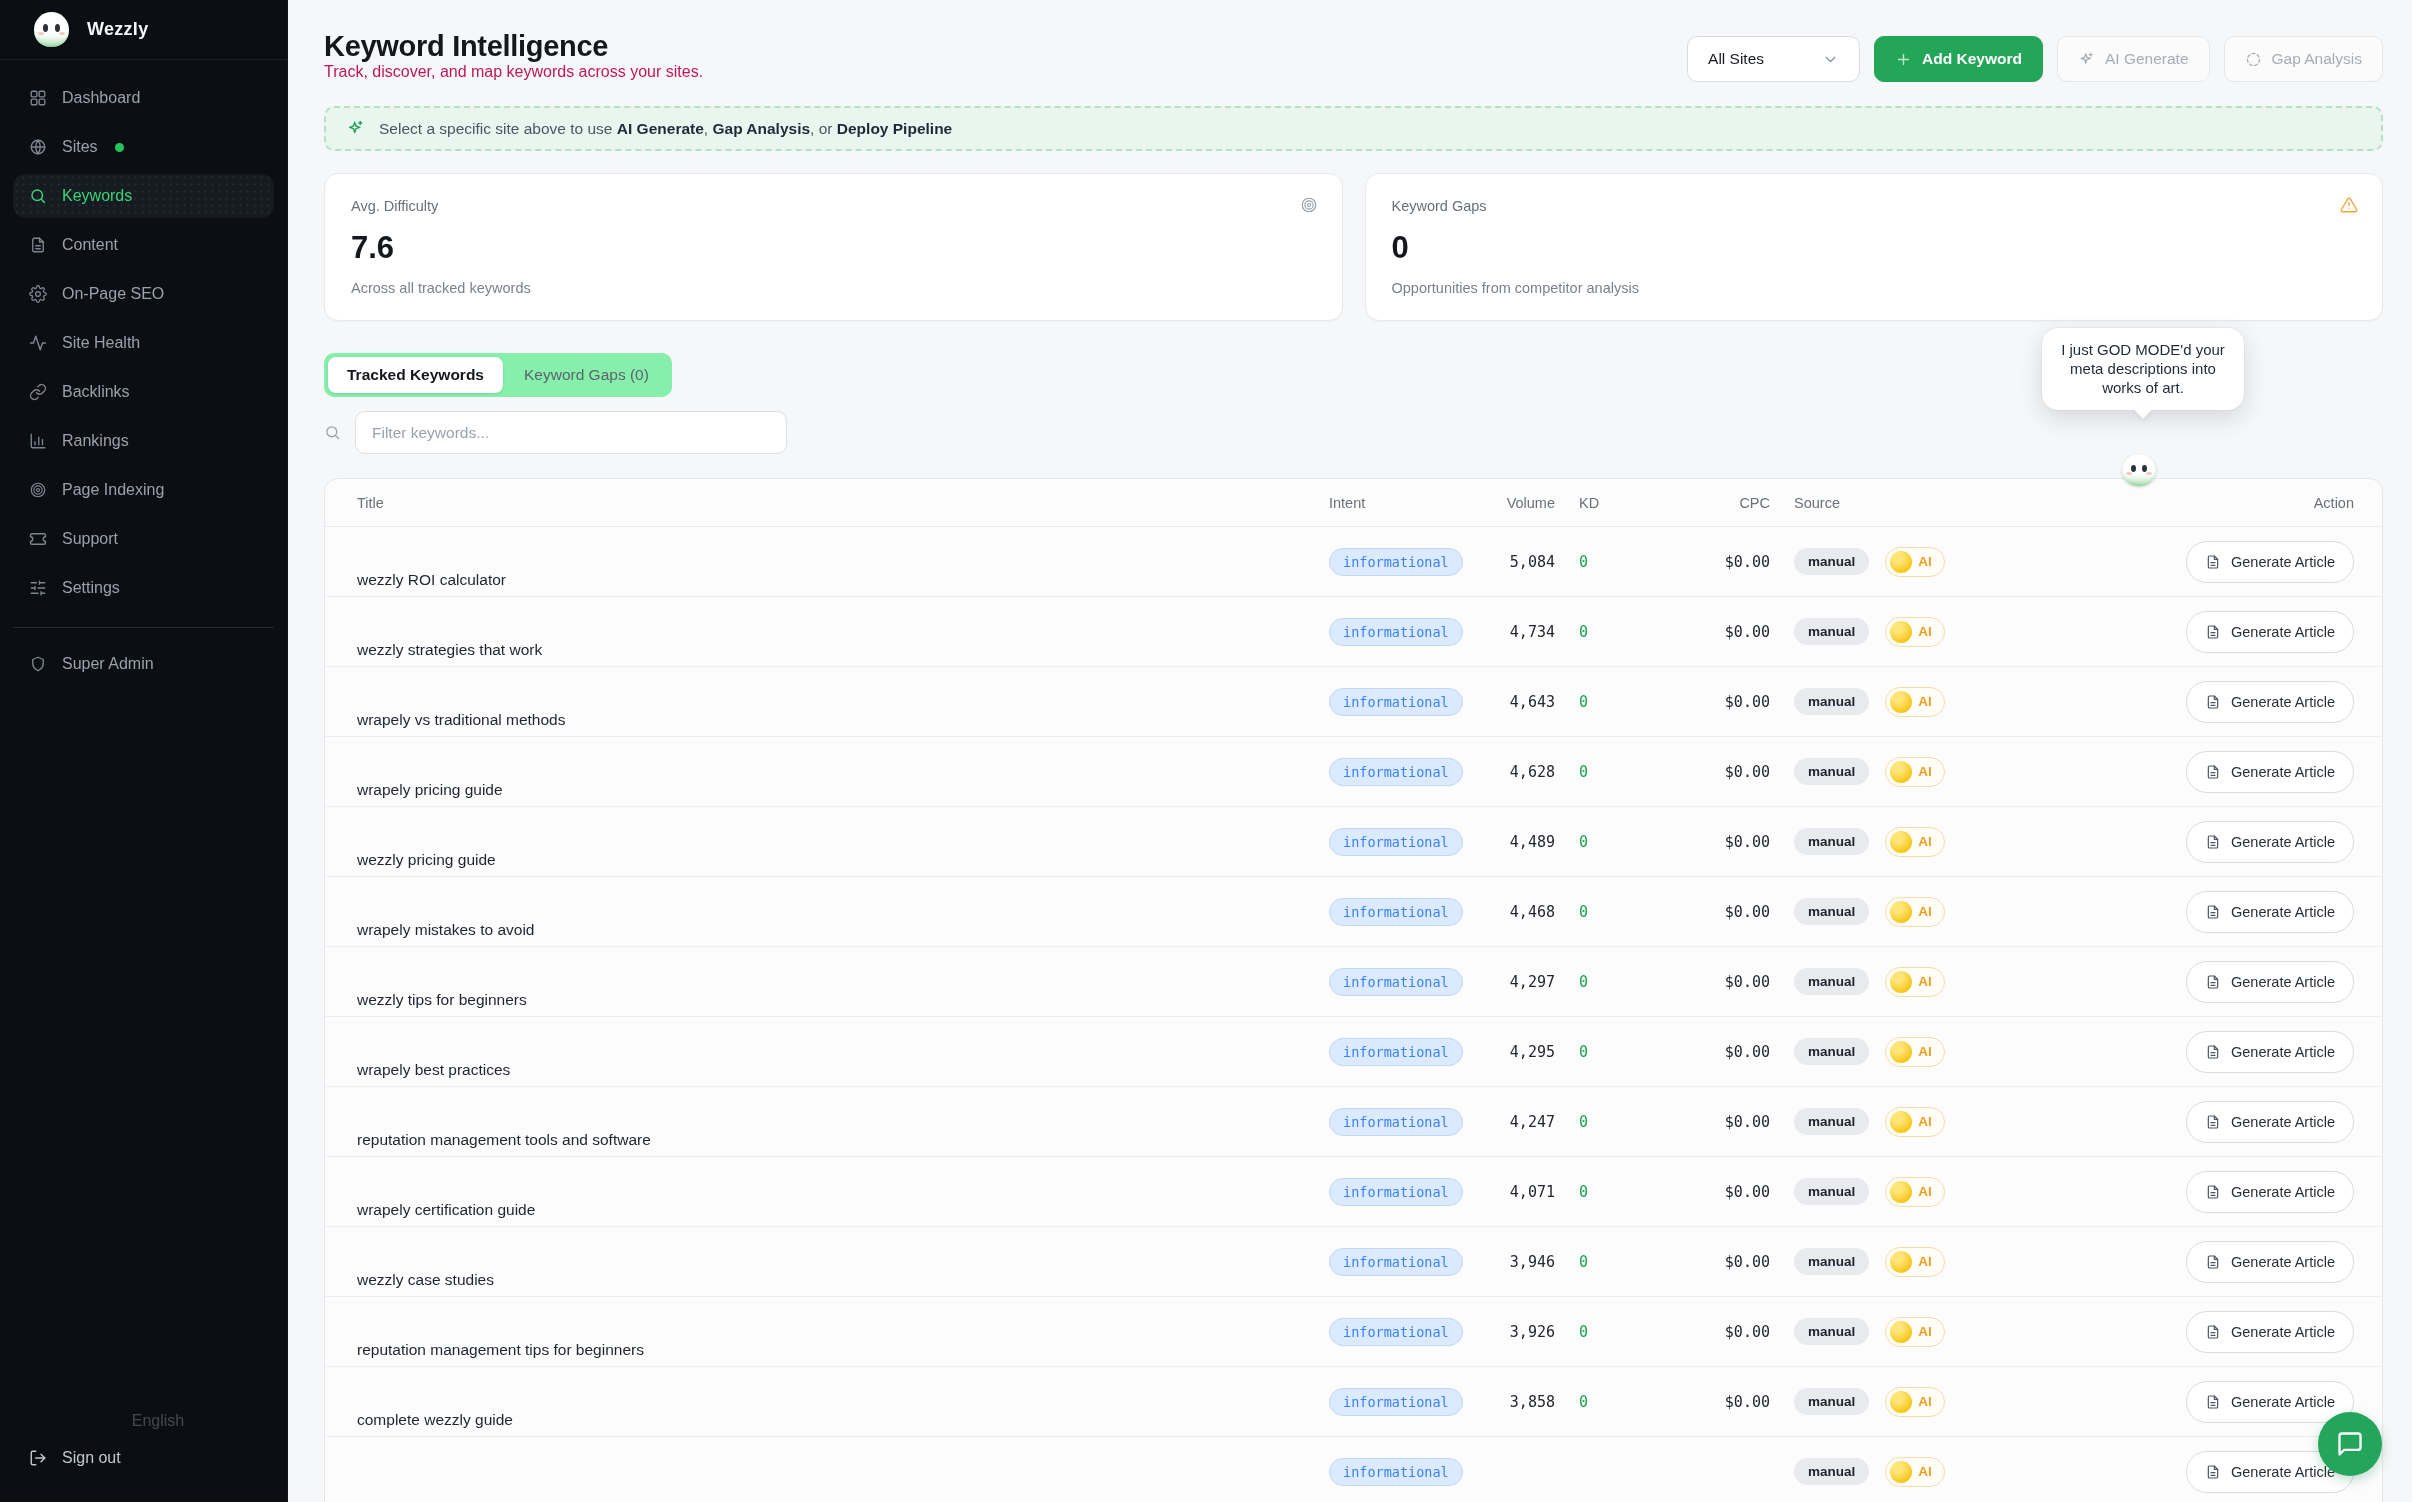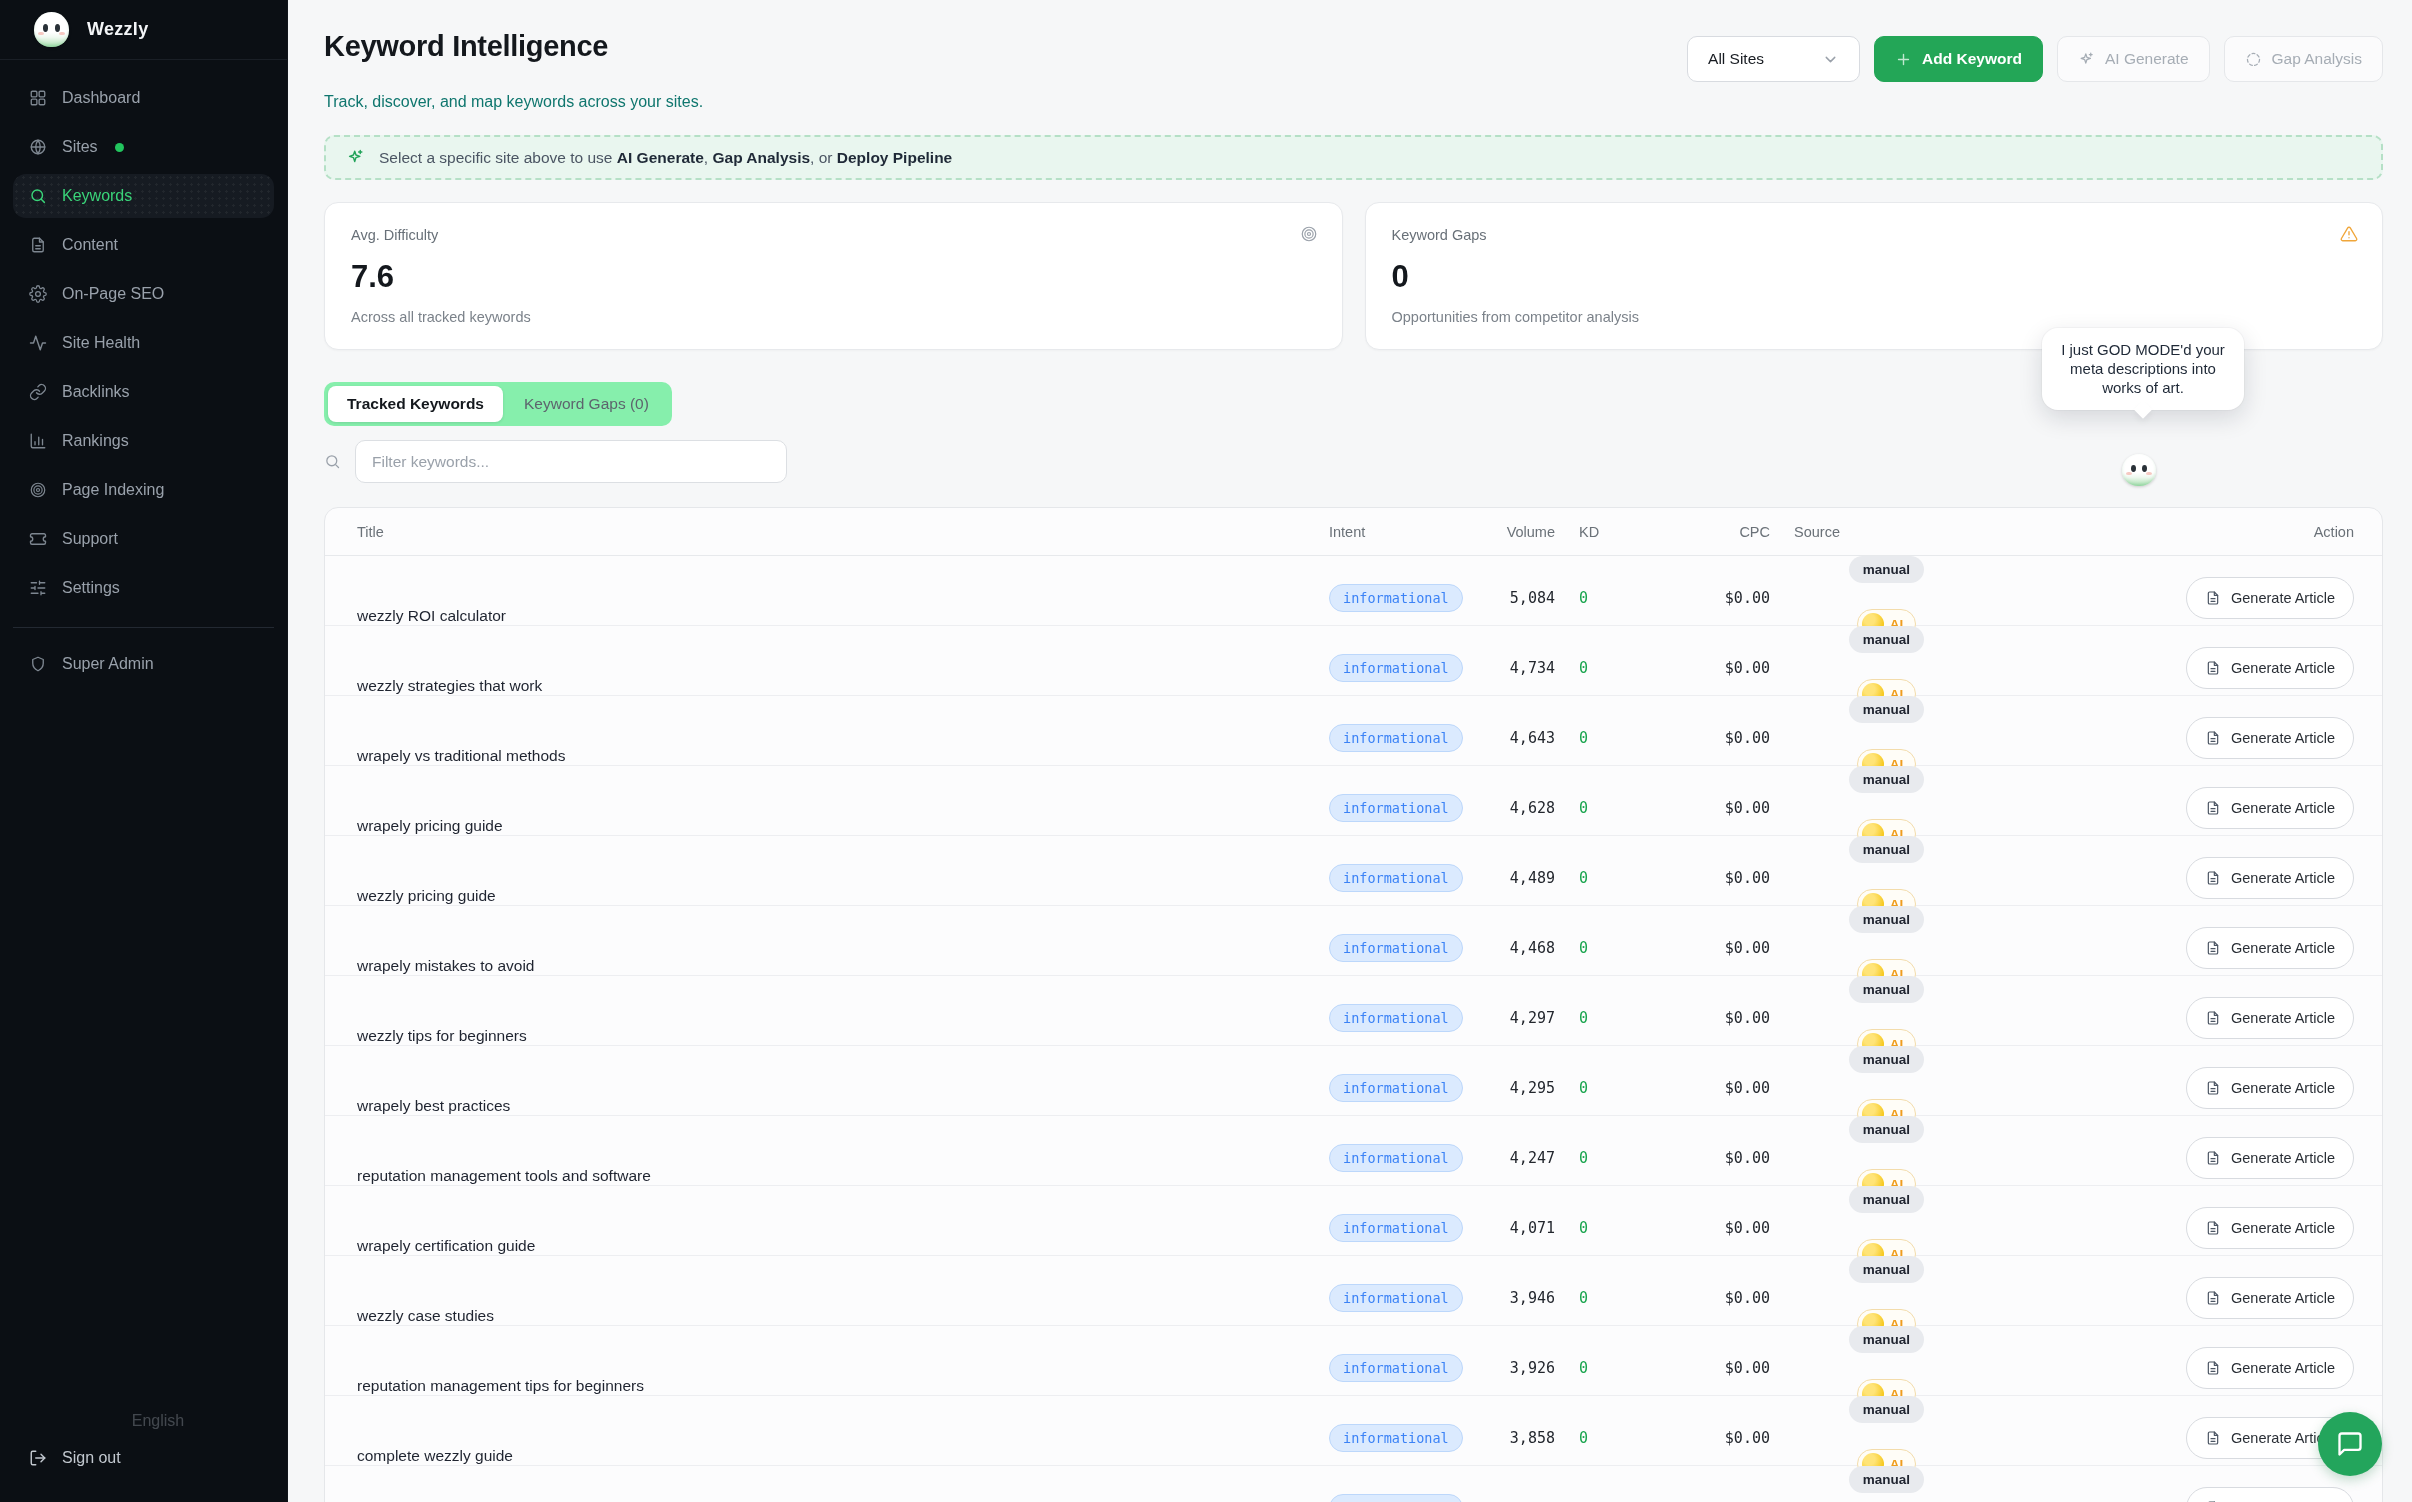--- a/index.html
+++ b/index.html
@@ -26,21 +26,21 @@
   .lang-row { display:flex; align-items:center; gap:12px; padding:0 0 0 29px; height:40px; opacity:.35; cursor:pointer;flex-direction:column; }
   .lang-row .lang-label { font-size:16px; color:#aab1ba; }
   .flag { width:22px; height:15px; border-radius:2px; overflow:hidden; display:inline-block; }
   .signout-row { display:flex; align-items:center; gap:15px; padding:0 0 0 29px; height:44px; margin:8px 0 22px 0; color:#c2c8cf; font-size:16px; cursor:pointer; }
   .signout-row svg, .lang-row svg { width:18px; height:18px; }
 
   
   .main { flex:1; padding:30px 29px 0 36px; position:relative; }
   .header-row { display:flex; justify-content:space-between; align-items:flex-start; }
   .page-title { font-size:29px; font-weight:700; color:#14181d; letter-spacing:-.3px; }
-  .page-subtitle { font-size:16px; color:#0f766e; margin-top:30px; }
+  .page-subtitle { font-size:16px; color:#be185d; margin-top:0; }
   .controls { display:flex; gap:14px; align-items:center; margin-top:6px; }
   .btn { display:inline-flex; align-items:center; gap:10px; height:46px; padding:0 20px; border-radius:10px; font-size:15.5px; border:1px solid transparent; cursor:pointer; background:#fff; font-family:inherit; }
   .btn svg { width:17px; height:17px; }
   .site-select { width:173px; justify-content:space-between; border:1px solid #d8dbe0; color:#171b21; font-weight:500; background:#fff; }
   .site-select .chev { color:#9aa1aa; }
   .btn-green { background:#23a657; border-color:#23a657; color:#fff; font-weight:600; }
   .btn-green .plus-ic { color:#bfe8cf; }
   .btn-disabled { background:#fbfbfc; border:1px solid #e5e7ea; color:#a6adb5; font-weight:500; }
 
   .banner { margin-top:24px; height:45px; border:2px dashed #b5e0c6; background:#e9f6ef; border-radius:10px; display:flex; align-items:center; gap:14px; padding:0 20px; font-size:15.5px; color:#4b5563; }
@@ -73,21 +73,21 @@
   .thead { height:48px; border-bottom:1px solid #e7e9ec; color:#6a7178; font-size:14.5px; }
   .trow { height:70px; border-bottom:1px solid #edeef1; background:#fcfcfd; }
   .c-title { font-size:15.5px; color:#1f2430; padding-right:20px; white-space:nowrap; overflow:hidden;margin-top:36px; }
   .c-vol { text-align:right; padding-right:24px; }
   .c-kd { text-align:left; }
   .c-cpc { text-align:right; padding-right:24px; }
   .c-act { text-align:right; }
   .mono-cell { font-family:"DejaVu Sans Mono", monospace; font-size:15px; color:#23272e; }
   .kd-green { color:#17a44c; }
   .badge-intent { display:inline-block; font-family:"DejaVu Sans Mono", monospace; font-size:13.5px; color:#3b82f6; background:#dbeafe; border:1px solid #bcd7fb; border-radius:999px; padding:5px 13px; }
-  .c-src { display:flex; align-items:center; gap:26px;flex-direction:column; }
+  .c-src { display:flex; align-items:center; gap:16px; }
   .badge-manual { display:inline-block; font-size:13.5px; font-weight:700; color:#1f2430; background:#e8eaee; border-radius:999px; padding:6px 14px; }
   .badge-ai { display:inline-flex; align-items:center; gap:6px; border:1px solid #f3dcab; background:#fffdf7; border-radius:999px; padding:3px 12px 3px 4px; color:#ef9d1f; font-size:13.5px; font-weight:700; }
   .ai-ball { width:22px; height:22px; border-radius:50%; background:radial-gradient(circle at 35% 30%, #ffe478 25%, #f6c81c 70%, #eab308 100%); display:inline-block; }
   .btn-generate { display:inline-flex; align-items:center; gap:10px; height:42px; padding:10px 18px; background:#fff; border:1px solid #d8dbe0; border-radius:999px; font-size:14.5px; color:#2a2f36; font-family:inherit; cursor:pointer; }
   .btn-generate svg { width:16px; height:16px; color:#4b5563; }
 
   
   .tooltip { position:absolute; left:2042px; top:328px; width:202px; background:#fff; border-radius:16px; box-shadow:0 8px 24px rgba(16,24,40,.14), 0 0 0 1px rgba(16,24,40,.03); padding:13px 14px; font-size:15px; color:#1f2937; text-align:center; line-height:1.25; z-index:30; }
   .tooltip::after { content:""; position:absolute; left:50%; bottom:-6px; width:13px; height:13px; background:#fff; transform:translateX(-50%) rotate(45deg); box-shadow:3px 3px 6px rgba(16,24,40,.05); }
 

